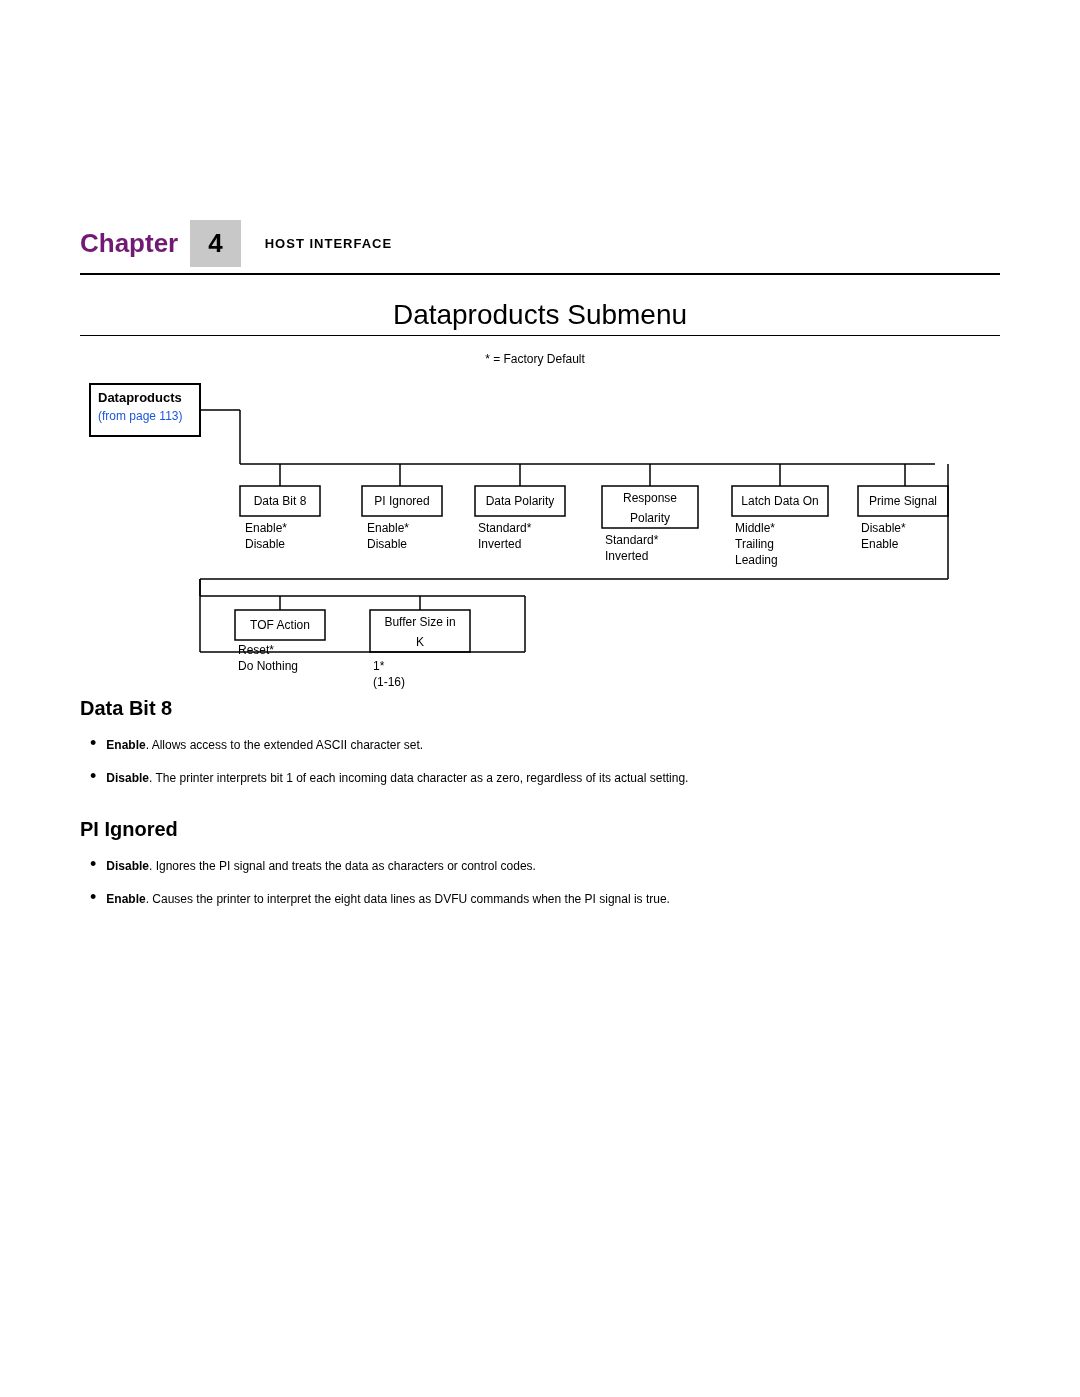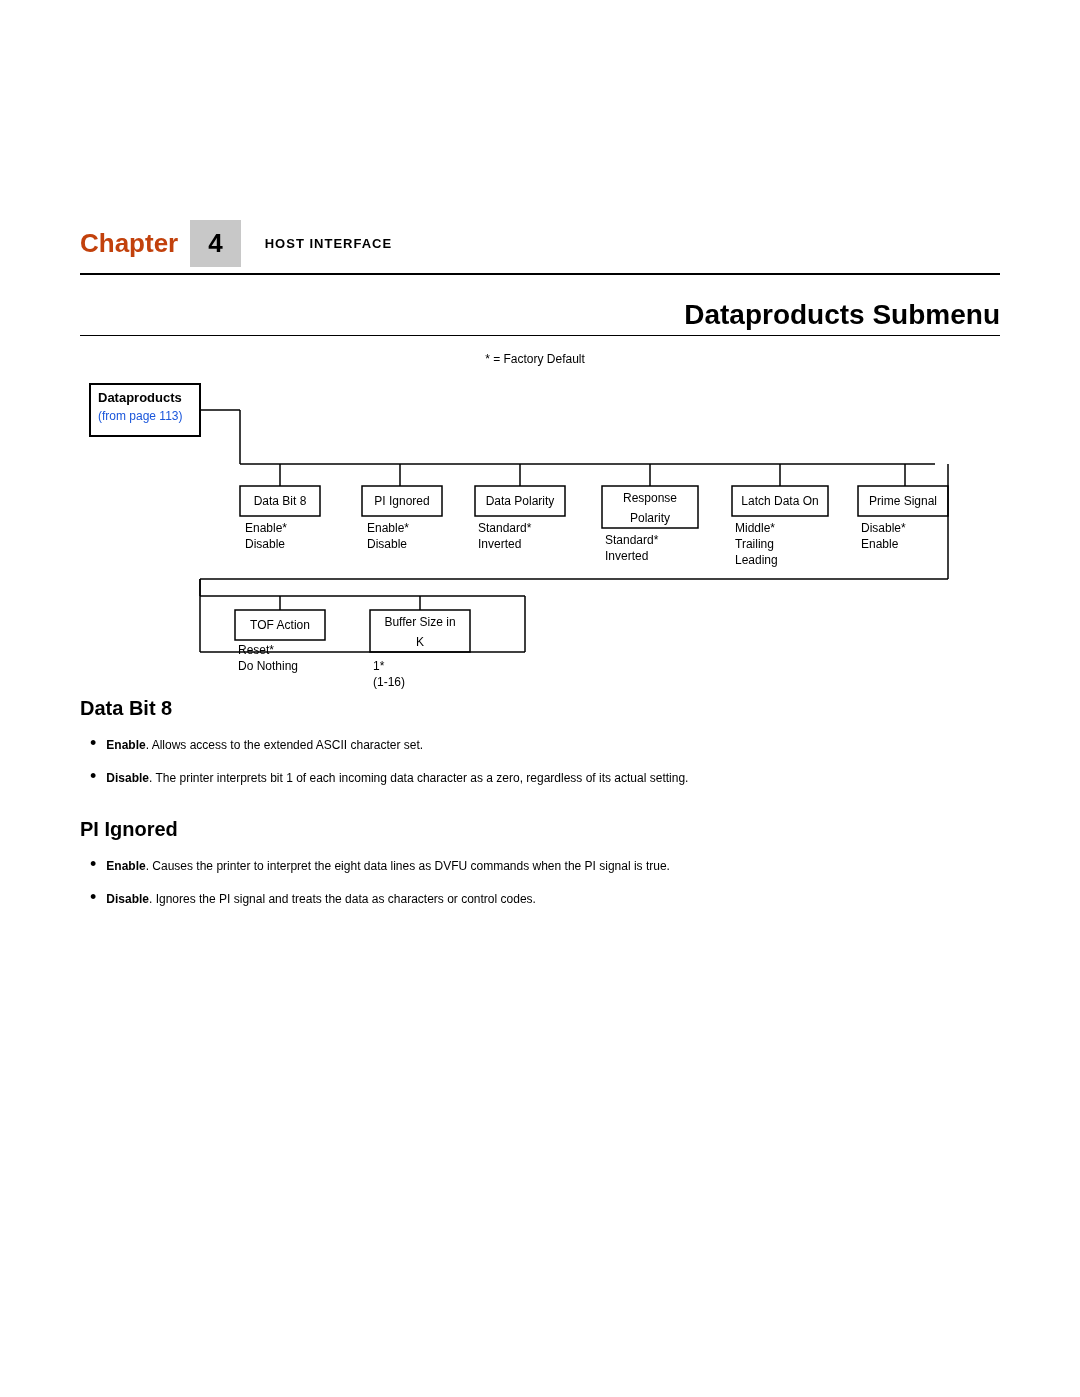--- a/index.html
+++ b/index.html
@@ -32,21 +32,21 @@
 
     .chapter-label-box {
       display: flex;
       align-items: center;
       gap: 12px;
     }
 
     .chapter-word {
       font-size: 26px;
       font-weight: bold;
-      color: #c2410c;
+      color: #701a75;
     }
 
     .chapter-number-box {
       background: #c8c8c8;
       color: #000;
       font-size: 26px;
       font-weight: bold;
       padding: 8px 18px;
       display: flex;
       align-items: center;
@@ -66,22 +66,22 @@
 
     .chapter-divider {
       border: none;
       border-top: 2px solid #000;
       margin: 6px 80px 0 80px;
     }
 
     
     .section-title {
       font-size: 28px;
-      font-weight: bold;
-      text-align: right;
+      font-weight: normal;
+      text-align: center;
       margin: 24px 80px 4px 80px;
     }
 
     .section-divider {
       border: none;
       border-top: 1px solid #000;
       margin: 0 80px 16px 80px;
     }
 
     
@@ -258,25 +258,25 @@
       </li>
     </ul>
   </div>
 
   <div class="content-area" style="margin-top: 28px;">
     <div class="section-heading">PI Ignored</div>
     <ul class="bullet-list">
       <li>
         <span></span>
         <span>
+          <span class="bold-term">Disable</span><span>. Ignores the PI signal and treats the data as characters or control codes.</span>
+        </span>
+      </li>
+      <li>
+        <span></span>
+        <span>
           <span class="bold-term">Enable</span><span>. Causes the printer to interpret the eight data lines as DVFU commands when the PI signal is true.</span>
         </span>
       </li>
-      <li>
-        <span></span>
-        <span>
-          <span class="bold-term">Disable</span><span>. Ignores the PI signal and treats the data as characters or control codes.</span>
-        </span>
-      </li>
     </ul>
   </div>
 
 </div>
 
 </body></html>

